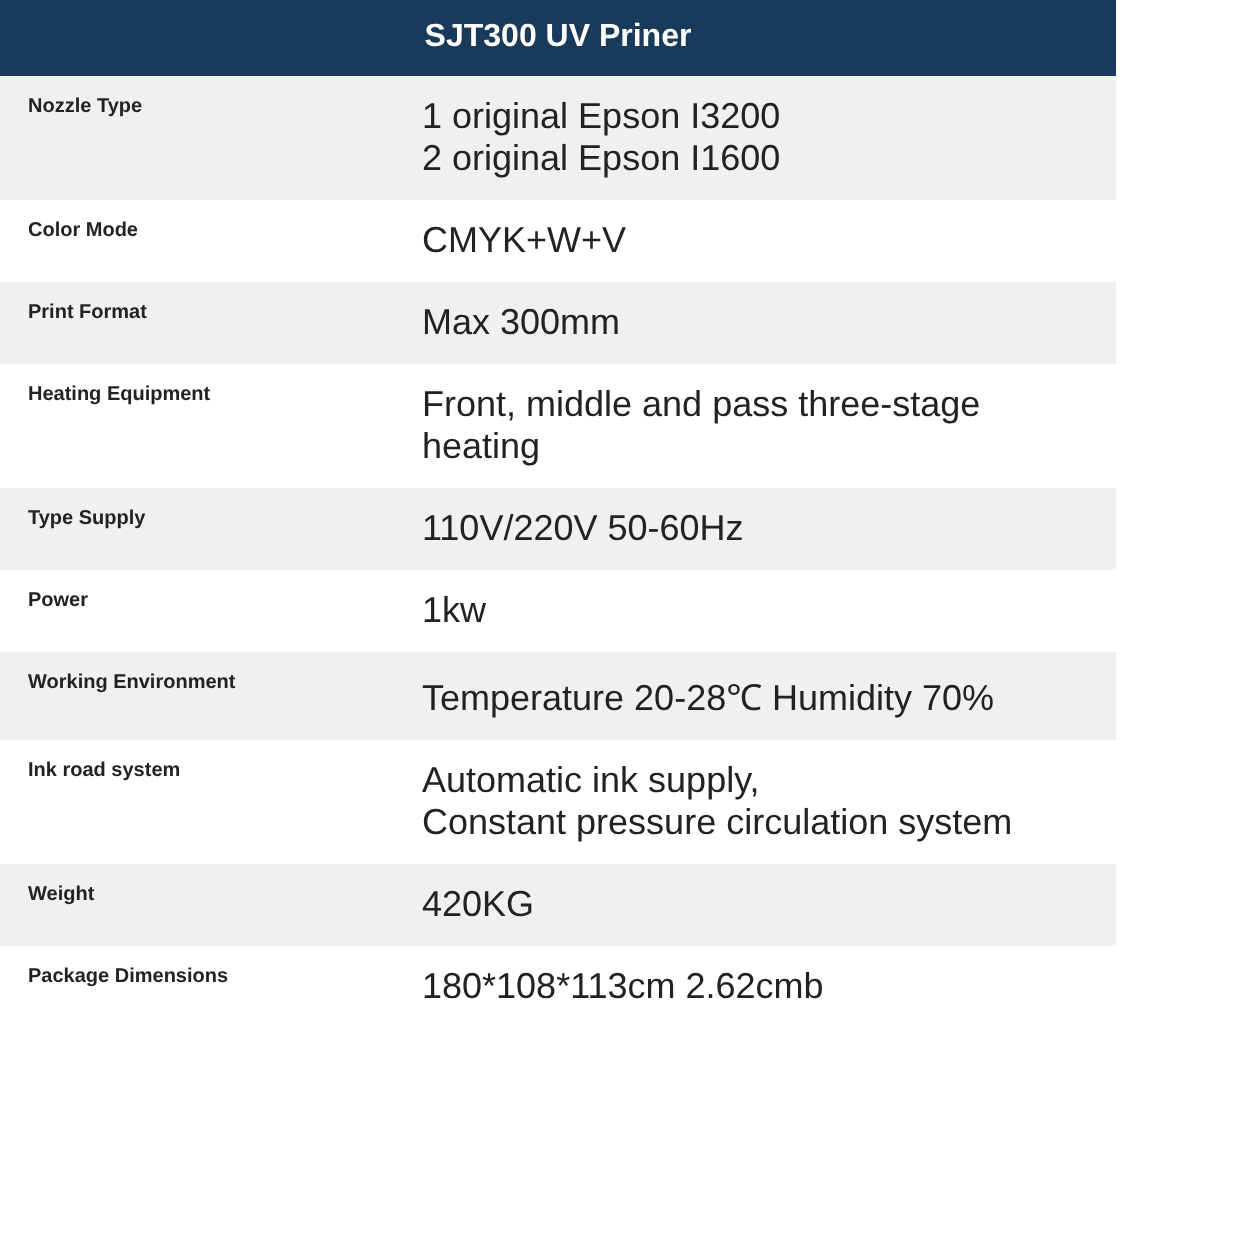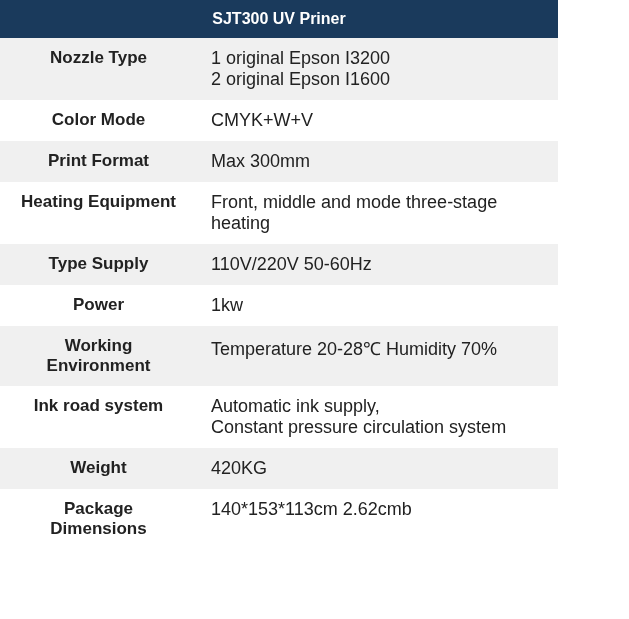--- a/index.html
+++ b/index.html
@@ -32,22 +32,21 @@
     }
     td {
       padding: 10px 14px;
       vertical-align: top;
       border: none;
     }
     .label-col {
       width: 197px;
       font-weight: bold;
       color: #222;
-      font-size: 17px;
-      text-align: center;
+      font-size: 10px;
     }
     .value-col {
       color: #222;
       font-size: 18px;
     }
     .bold-value {
       font-weight: bold;
     }
   </style>
 </head>
@@ -66,21 +65,21 @@
         <tr>
           <td class="label-col">Color Mode</td>
           <td class="value-col">CMYK+W+V</td>
         </tr>
         <tr>
           <td class="label-col">Print Format</td>
           <td class="value-col">Max 300mm</td>
         </tr>
         <tr>
           <td class="label-col">Heating Equipment</td>
-          <td class="value-col">Front, middle and mode three-stage heating</td>
+          <td class="value-col">Front, middle and pass three-stage heating</td>
         </tr>
         <tr>
           <td class="label-col">Type Supply</td>
           <td class="value-col">110V/220V 50-60Hz</td>
         </tr>
         <tr>
           <td class="label-col">Power</td>
           <td class="value-col">1kw</td>
         </tr>
         <tr>
@@ -90,17 +89,17 @@
         <tr>
           <td class="label-col">Ink road system</td>
           <td class="value-col">Automatic ink supply,<br>Constant pressure circulation system</td>
         </tr>
         <tr>
           <td class="label-col">Weight</td>
           <td class="value-col">420KG</td>
         </tr>
         <tr>
           <td class="label-col">Package Dimensions</td>
-          <td class="value-col">140*153*113cm 2.62cmb</td>
+          <td class="value-col">180*108*113cm 2.62cmb</td>
         </tr>
       </tbody>
   </table>
 </div>
 
 </body></html>

